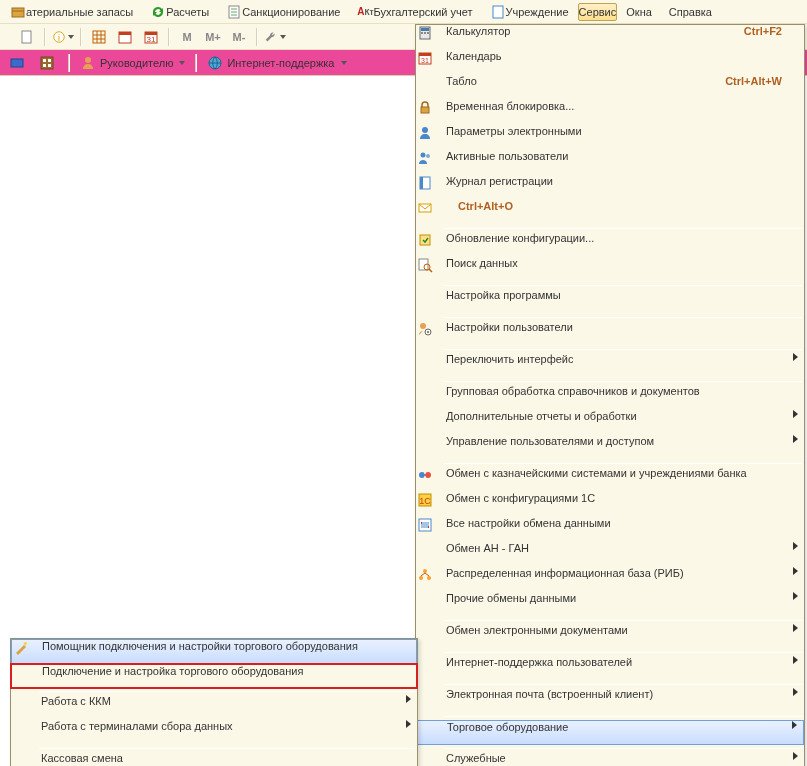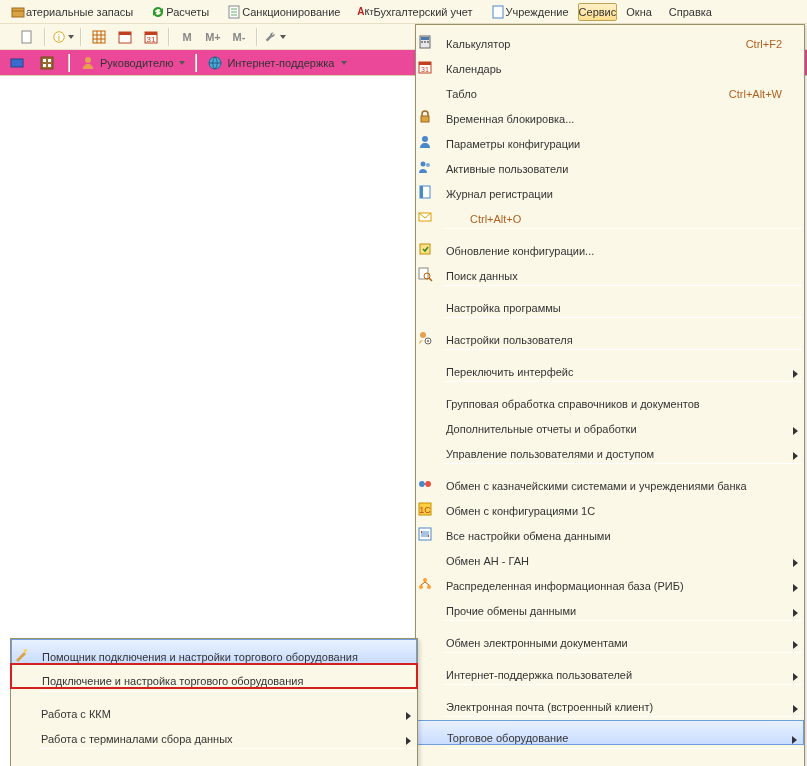--- a/index.html
+++ b/index.html
@@ -59,30 +59,30 @@
     .ico { width:16px; height:16px; display:inline-flex; align-items:center; justify-content:center;}
     
     .popup {
       position: absolute;
       background: #fcf8e8;
       border: 1px solid #9a8f6b;
       box-shadow: 2px 2px 4px rgba(0,0,0,.15);
     }
     .mi {
       display: flex;
-      align-items: flex-end;
+      align-items: flex-start;
       height: 25px;
       padding: 0 22px 0 30px;
       white-space: nowrap;
       position: relative;
       color: #333;
       cursor: default;
     }
     .mi .lab { flex:1; }
-    .mi .shortcut { color:#b06020; margin-left:24px; }
+    .mi .shortcut { color:#b06020; margin-left:12px;font-weight:bold; }
     .mi .ico-slot { position:absolute; left:1px; width:16px; height:16px; display:flex; align-items:center; justify-content:center; }
     .mi .arrow { position:absolute; right:6px; width:0;height:0; border-top:4px solid transparent; border-bottom:4px solid transparent; border-left:5px solid #333;}
     .mi.highlight-red {
       border: 2px solid #d62020;
       height: 26px;
       margin: -1px;
       z-index: 2;
     }
     .mi.selected {
       background: linear-gradient(#e9f1ff, #c9ddff);
@@ -286,21 +286,21 @@
         </span>
         <span class="lab">Временная блокировка...</span>
       </div>
       <div class="mi">
         <span class="ico-slot">
           <svg viewBox="0 0 16 16">
             <circle cx="8" cy="5" r="3" fill="#4a88cc"></circle>
             <path d="M3 14c0-3 2-5 5-5s5 2 5 5" fill="#4a88cc"></path>
           </svg>
         </span>
-        <span class="lab">Параметры конфигурации</span>
+        <span class="lab">Параметры электронными</span>
       </div>
       <div class="mi">
         <span class="ico-slot">
           <svg viewBox="0 0 16 16">
             <circle cx="6" cy="5" r="2.5" fill="#4a88cc"></circle>
             <circle cx="11" cy="6" r="2" fill="#7aaadd"></circle>
             <path d="M2 14c0-3 2-4 4-4s4 1 4 4" fill="#4a88cc"></path>
           </svg>
         </span>
         <span class="lab">Активные пользователи</span>
@@ -351,21 +351,21 @@
       <div class="sep"></div>
       <div class="mi">
         <span class="ico-slot">
           <svg viewBox="0 0 16 16">
             <circle cx="6" cy="5" r="3" fill="#e8a050"></circle>
             <path d="M2 14c0-3 2-4 4-4" fill="#e8a050"></path>
             <circle cx="11" cy="11" r="3" fill="none" stroke="#666"></circle>
             <circle cx="11" cy="11" r="1" fill="#666"></circle>
           </svg>
         </span>
-        <span class="lab">Настройки пользователя</span>
+        <span class="lab">Настройки пользователи</span>
       </div>
       <div class="sep"></div>
       <div class="mi">
         <span class="ico-slot"></span>
         <span class="lab">Переключить интерфейс</span>
         <span class="arrow"></span>
       </div>
       <div class="sep"></div>
       <div class="mi">
         <span class="ico-slot"></span>

